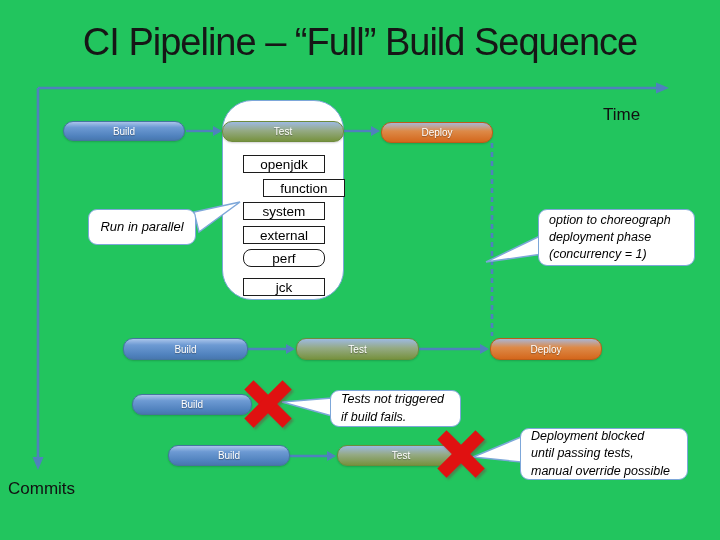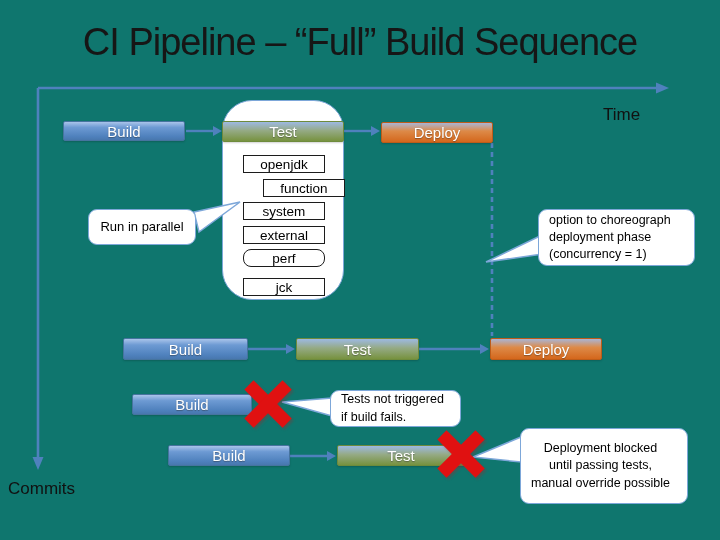--- a/index.html
+++ b/index.html
@@ -1,34 +1,34 @@
 <!DOCTYPE html>
 <html style="--accent: #4f81bd; --callout-border: #7da7d9; --build-blue: #4f81bd; --test-green: #77923f; --deploy-orange: #d4671c; --fail-x: #e01111;"><head>
 <meta charset="utf-8">
 <style>
   html,body{margin:0;padding:0;background:#888;}
   .slide{
-    position:relative;width:720px;height:540px;background:#0f766e;overflow:hidden;
+    position:relative;width:720px;height:540px;background:#22c55e;overflow:hidden;
     font-family:"Liberation Sans", sans-serif;
   }
   .title{
     position:absolute;top:16px;left:0;width:720px;height:52px;
     font-size:38px;line-height:52px;text-align:center;color:#161616;
     letter-spacing:-1px;white-space:nowrap;
   }
   svg.overlay{position:absolute;left:0;top:0;pointer-events:none;}
   .axis{stroke:var(--accent);stroke-width:2.6;fill:none;}
   .flow{stroke:var(--accent);stroke-width:2.4;fill:none;}
   .head{fill:var(--accent);stroke:none;}
   .dash{stroke:var(--accent);stroke-width:2.6;fill:none;stroke-dasharray:5 4;}
   .wedge{fill:#ffffff;stroke:var(--callout-border);stroke-width:1.5;}
 
   .box{
-    position:absolute;border-radius:2px;display:flex;align-items:center;justify-content:center;
-    color:#fff;font-size:15px;text-shadow:0 1px 1px rgba(40,40,40,.45);
+    position:absolute;border-radius:10px;display:flex;align-items:center;justify-content:center;
+    color:#fff;font-size:10px;text-shadow:0 1px 1px rgba(40,40,40,.45);
     box-sizing:border-box;box-shadow:0 1px 2px rgba(0,0,0,.18);
   }
   .build{
     background:linear-gradient(180deg,#a9c4ea 0%,#6d9ad3 30%,#4f81bd 80%,#4877ae 100%);
     border:1px solid #46749f;
   }
   .test{
     background:linear-gradient(180deg,#9db9e2 0%,#95aa85 45%,#77923f 100%);
     border:1px solid #6e8b3c;
   }
@@ -42,21 +42,21 @@
     box-sizing:border-box;
   }
   .testitem{
     position:absolute;left:243px;width:80px;height:16px;background:#fff;
     border:1.4px solid #1c1c1c;color:#000;font-size:13.5px;
     display:flex;align-items:center;justify-content:center;box-sizing:content-box;
   }
   .callout{
     position:absolute;background:#fff;border:1.5px solid var(--callout-border);
     border-radius:9px;color:#000;font-size:12.5px;line-height:1.38;
-    display:flex;align-items:center;box-sizing:border-box;padding:6px 10px;
+    display:flex;align-items:center;box-sizing:border-box;padding:6px 10px;font-style:italic;
   }
   .callout .ctext{white-space:pre-line;}
   .callout.centered{justify-content:center;font-size:13px;}
   .axis-label{position:absolute;color:#111;font-size:17px;white-space:nowrap;}
   .xmark{position:absolute;width:44px;height:44px;filter:drop-shadow(2px 2px 1px rgba(120,60,60,.45));}
   .xmark::before,.xmark::after{
     content:"";position:absolute;left:50%;top:50%;width:54px;height:13px;background:var(--fail-x);
   }
   .xmark::before{transform:translate(-50%,-50%) rotate(45deg);}
   .xmark::after{transform:translate(-50%,-50%) rotate(-45deg);}
@@ -140,21 +140,21 @@
   </div>
   <div class="callout" style="left:538px;top:209px;width:157px;height:57px;">
     <span class="ctext">option to choreograph
 deployment phase
 (concurrency = 1)</span>
   </div>
   <div class="callout" style="left:330px;top:390px;width:131px;height:37px;">
     <span class="ctext">Tests not triggered
 if build fails.</span>
   </div>
-  <div class="callout" style="left:520px;top:428px;width:168px;height:76px;text-align:center;">
+  <div class="callout" style="left:520px;top:428px;width:168px;height:52px;">
     <span class="ctext">Deployment blocked
 until passing tests,
 manual override possible</span>
   </div>
 
   <div class="axis-label" style="left:603px;top:105px;">Time</div>
   <div class="axis-label" style="left:8px;top:479px;">Commits</div>
 
 </div>
 

